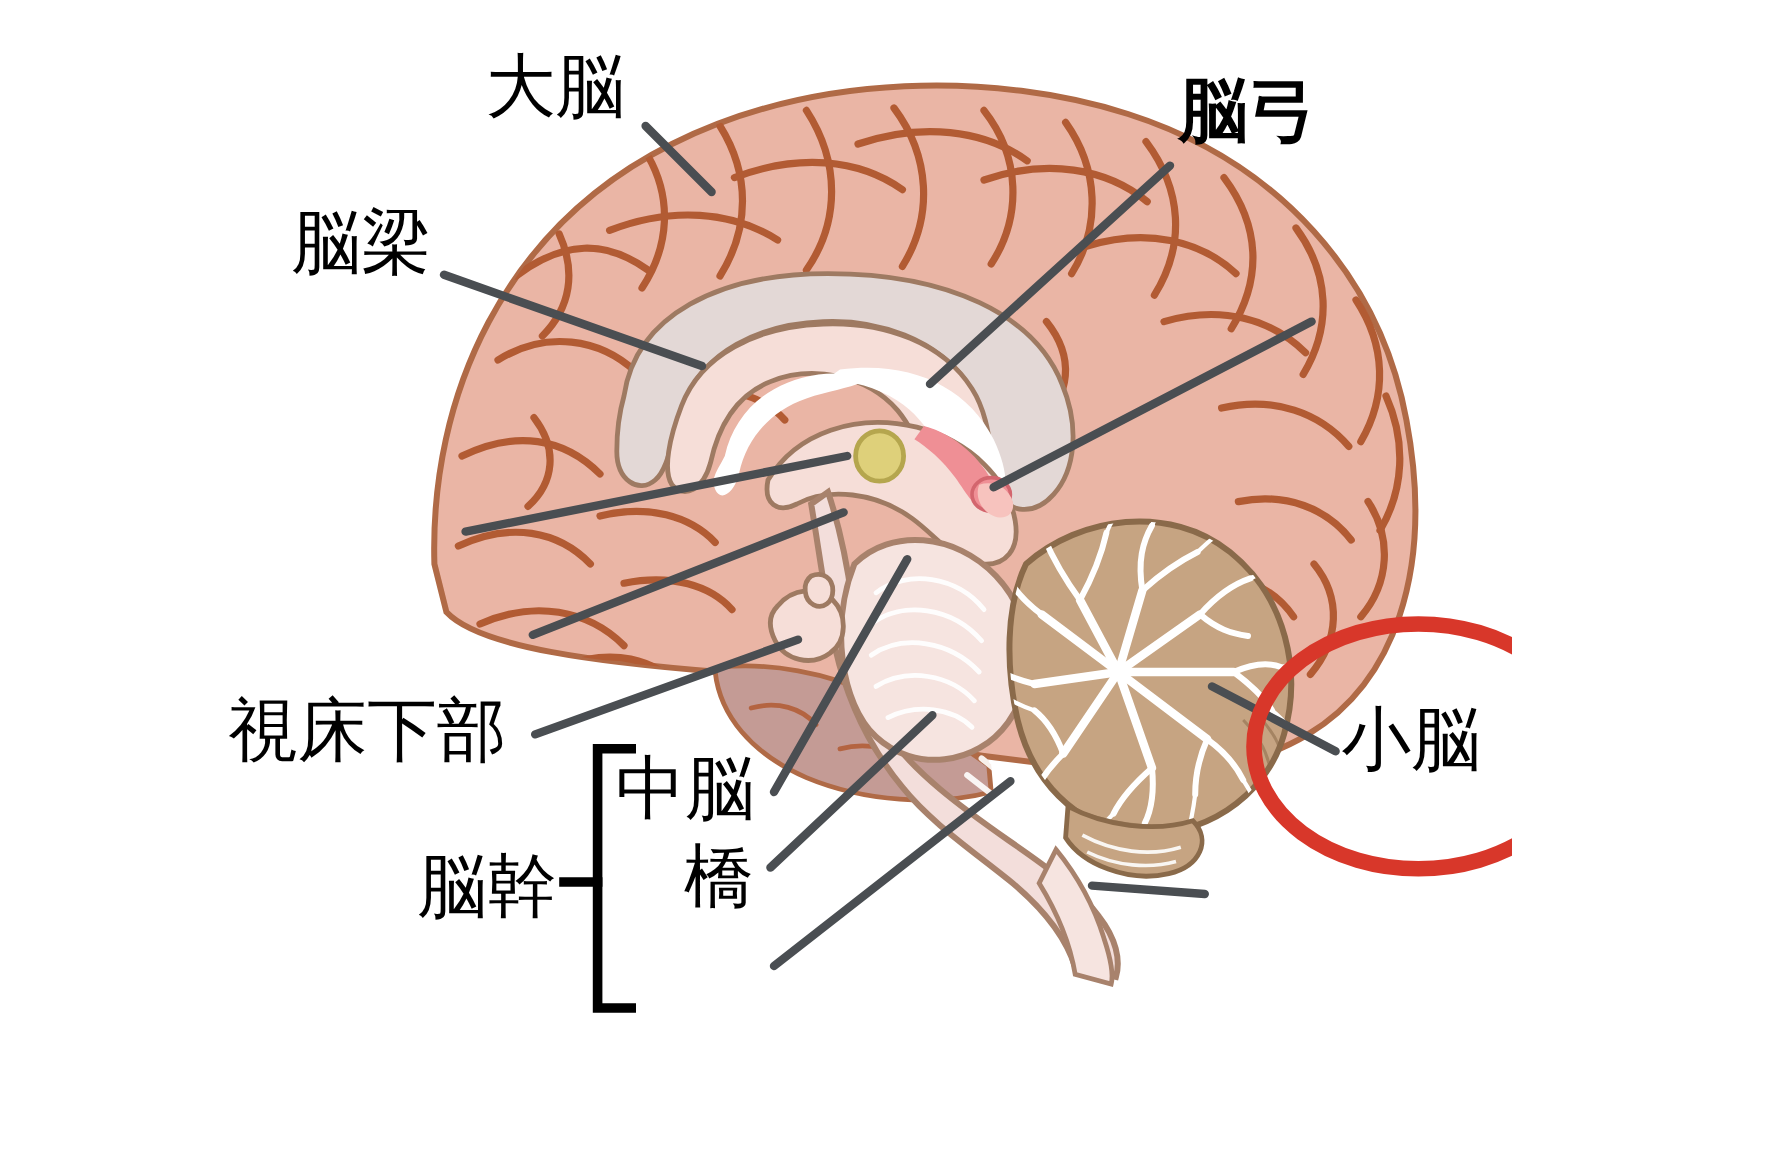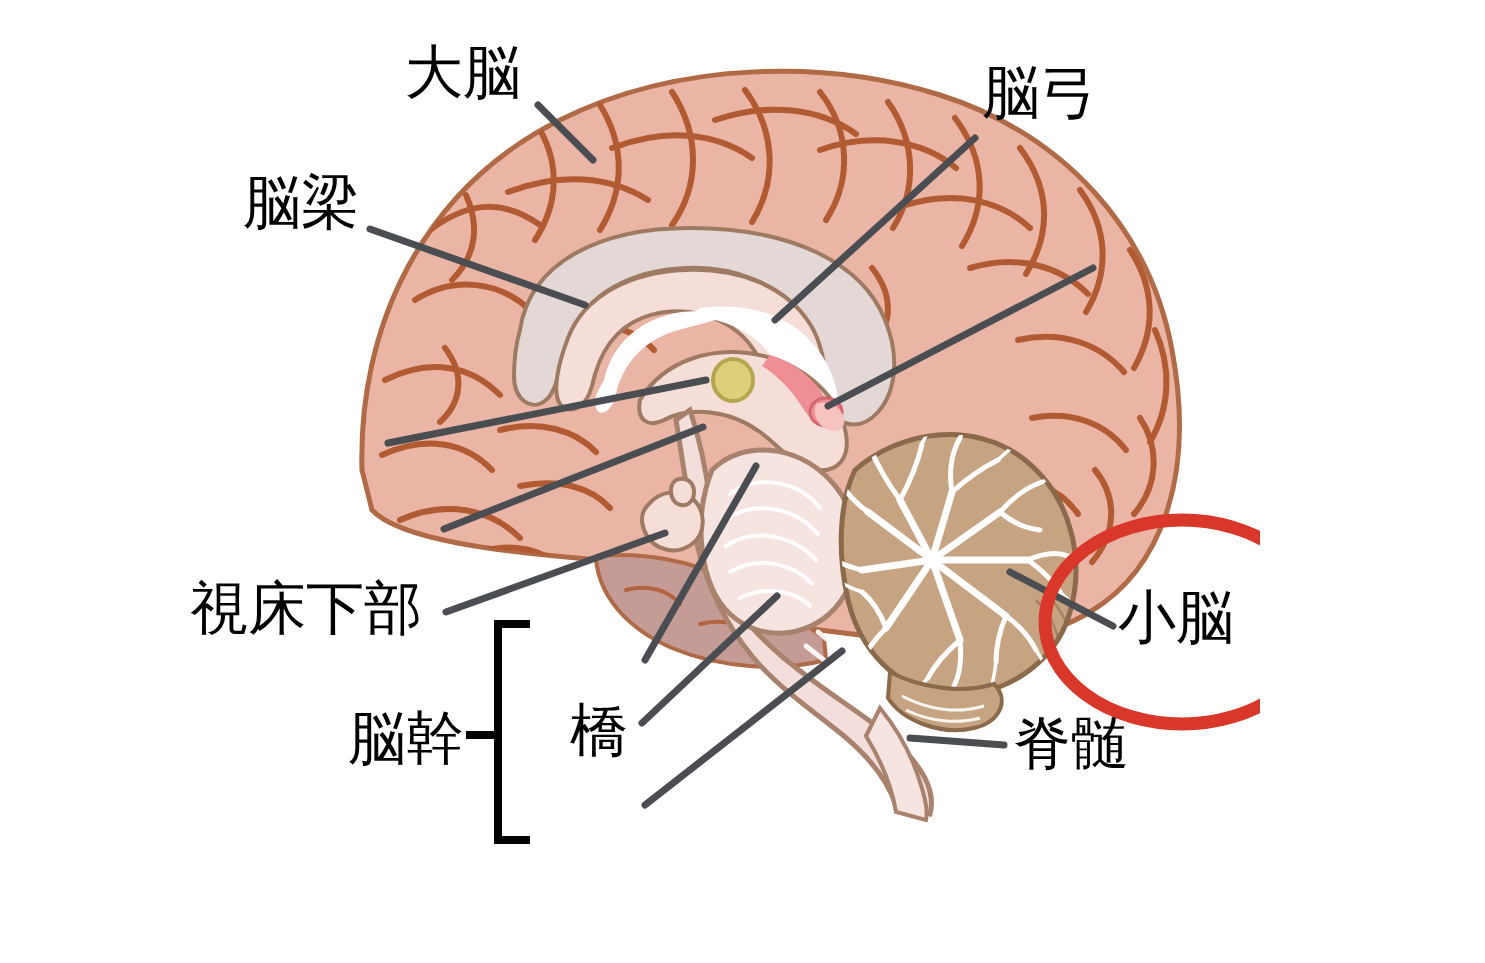--- a/index.html
+++ b/index.html
@@ -339,18 +339,18 @@
       <line x1="470" y1="735" x2="498" y2="735"></line>
     </g>
 
     <ellipse cx="1182" cy="622" rx="137" ry="102" fill="none" stroke="#d8372a" stroke-width="13"></ellipse>
   </svg>
 
   <div class="label" style="left:405px;  top:42px;">大脳</div>
   <div class="label" style="left:243px; top:172px;">脳梁</div>
   <div class="label" style="left:190px;  top:578px;">視床下部</div>
   <div class="label" style="left:348px;  top:708px;text-align:center;">脳幹</div>
+  <div class="label" style="left:513px;  top:627px;">中脳</div>
   <div class="label" style="left:570px;  top:700px;">橋</div>
-  <div class="label" style="left:982px;  top:62px;">脳弓</div>
+  <div class="label" style="left:982px;  top:62px;font-weight:bold;">脳弓</div>
   <div class="label" style="left:1118px; top:592px;font-family:Liberation Mono, monospace;">小脳</div>
-  <div class="label" style="left:1013px; top:713px;">脊髄</div>
 
 </div>
 
 </body></html>

